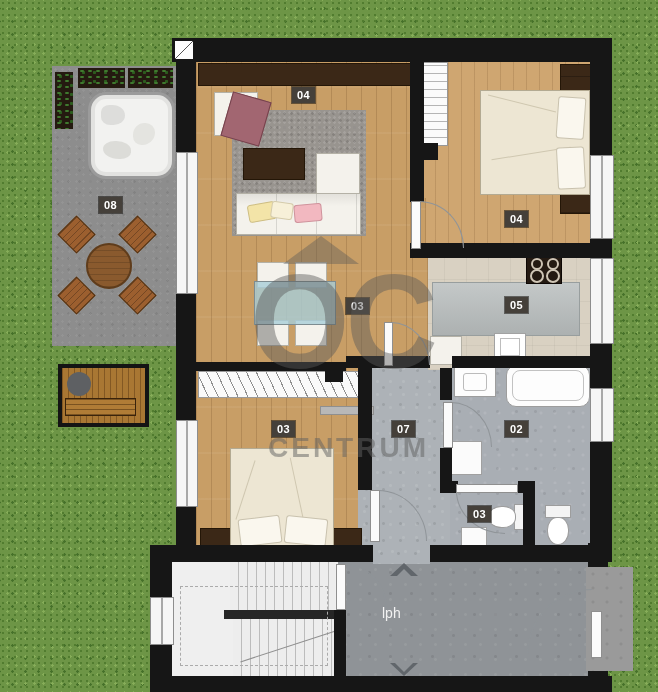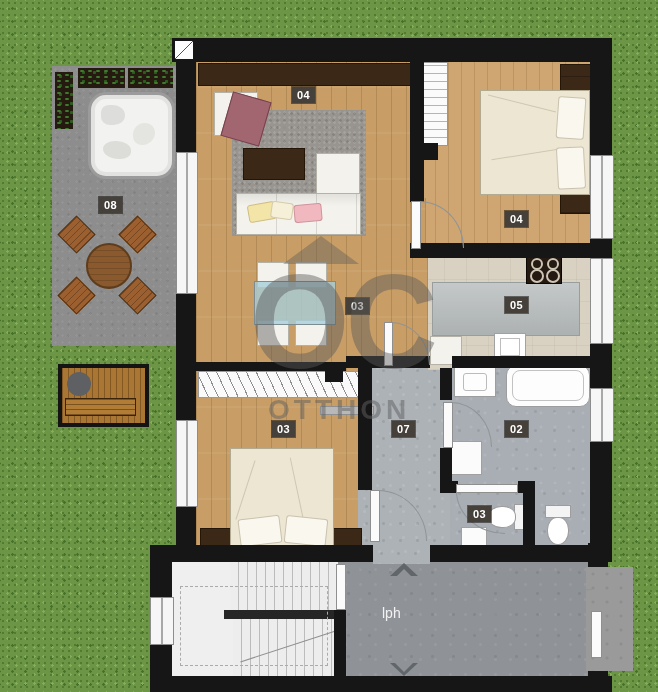--- a/index.html
+++ b/index.html
@@ -220,15 +220,15 @@
   <div class="rlabel" style="left:505px;top:297px;">05</div>
   <div class="rlabel" style="left:346px;top:298px;">03</div>
   <div class="rlabel" style="left:99px;top:197px;">08</div>
   <div class="rlabel" style="left:272px;top:421px;">03</div>
   <div class="rlabel" style="left:392px;top:421px;">07</div>
   <div class="rlabel" style="left:505px;top:421px;">02</div>
   <div class="rlabel" style="left:468px;top:506px;">03</div>
 
   <div class="wm" style="left:283px;top:236px;width:0;height:0;border-left:38px solid rgba(0,0,0,0);border-right:38px solid rgba(0,0,0,0);border-bottom:28px solid rgba(88,88,88,.40);"></div>
   <div class="wm" style="left:250px;top:248px;font-size:128px;letter-spacing:-4px;transform:scaleY(1.05);">OC</div>
-  <div class="wm" style="left:268px;top:394px;font-size:28px;letter-spacing:4px;color:rgba(96,96,96,.5);">OTTHON</div>
+  <div class="wm" style="left:268px;top:432px;font-size:28px;letter-spacing:3px;color:rgba(96,96,96,.5);">CENTRUM</div>
 
 </div>
 
 </body></html>

